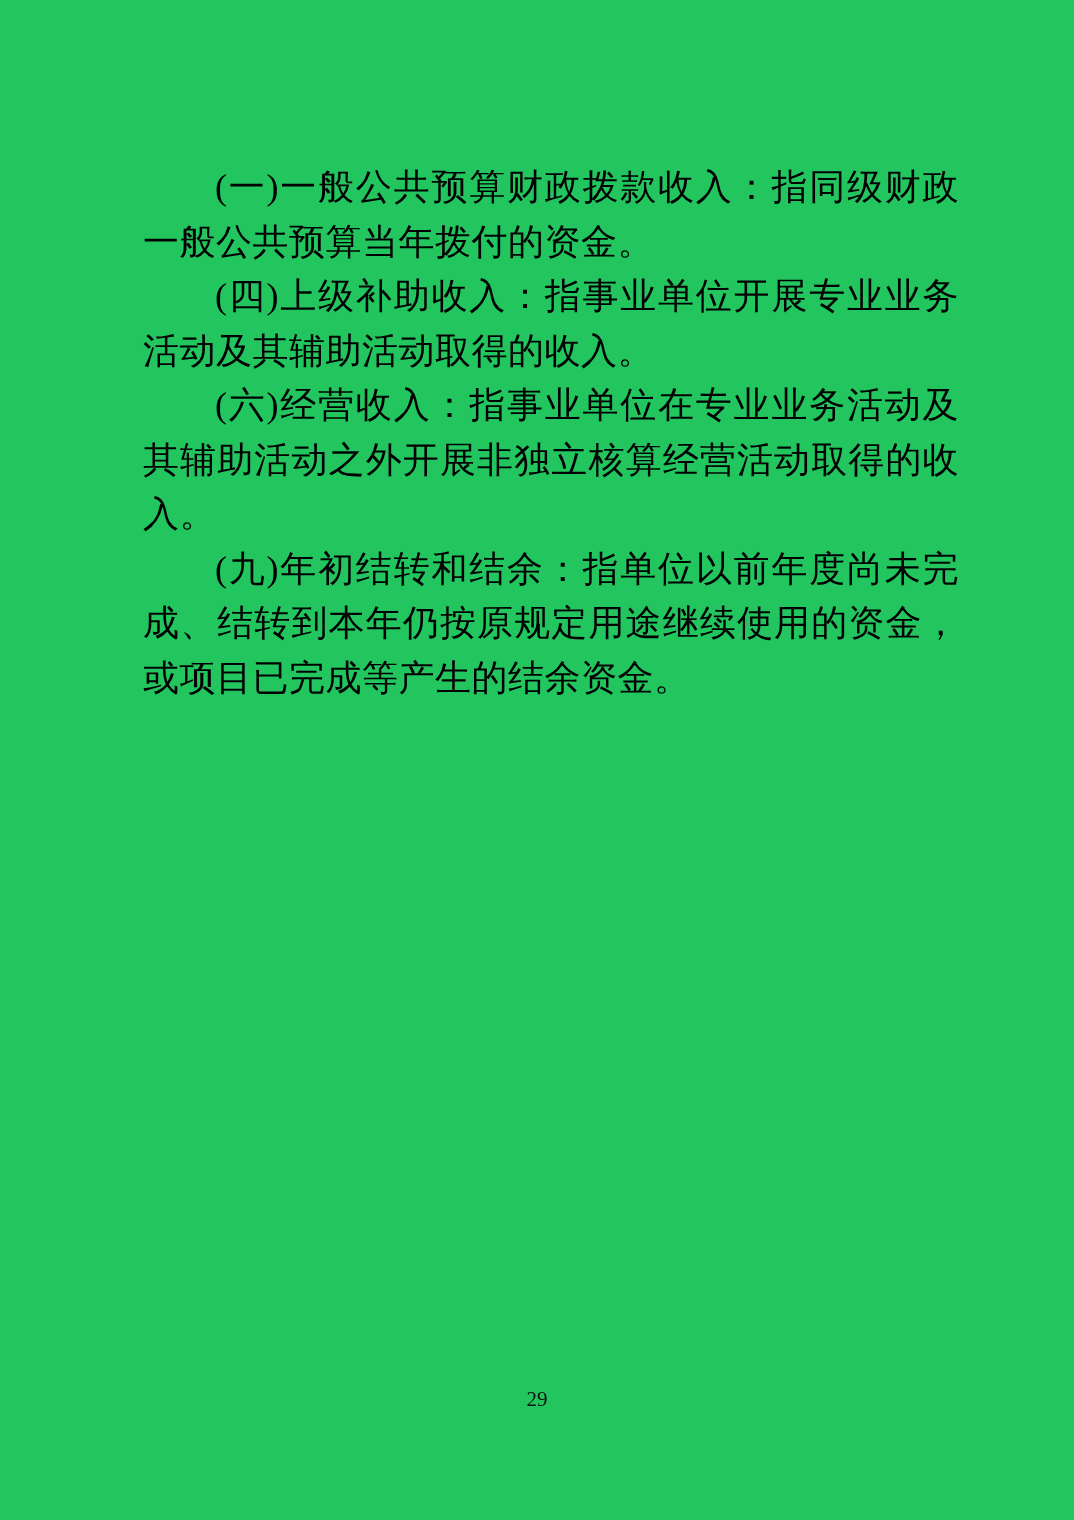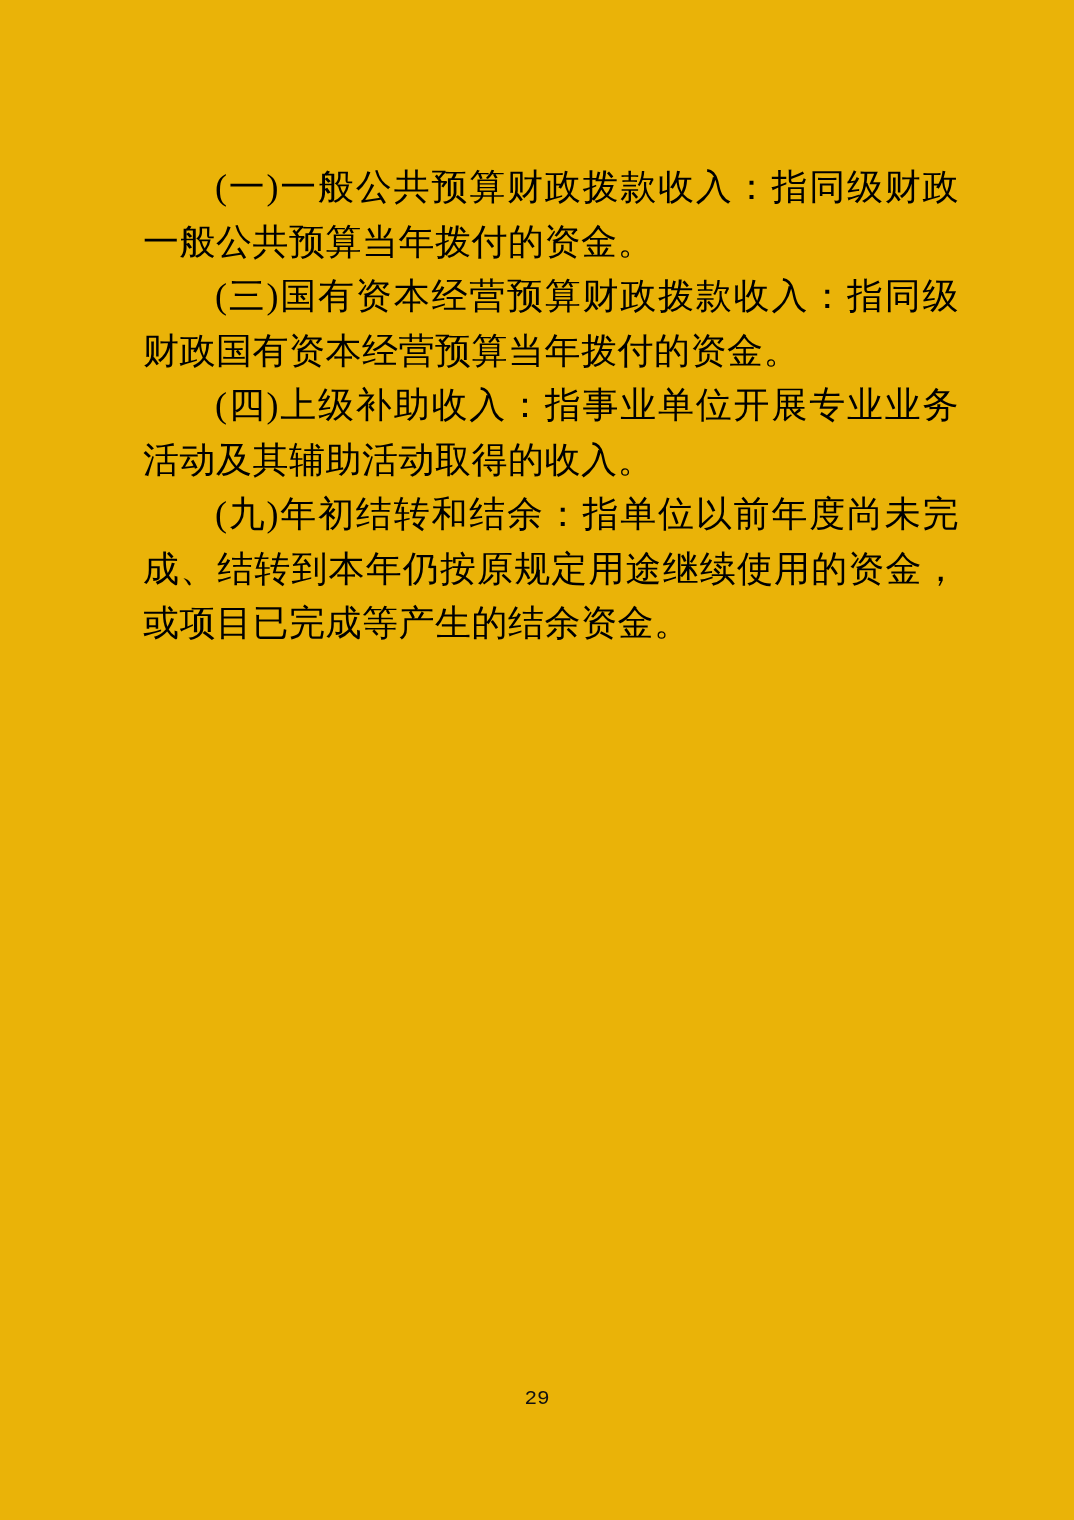--- a/index.html
+++ b/index.html
@@ -11,21 +11,21 @@
     height: 1520px;
     background: #ffffff;
     position: relative;
     overflow: hidden;
     font-family: "Liberation Serif", "DejaVu Serif", serif;
     color: #000000;
   }
   .page {
     position: absolute;
     inset: 0;
-    background: #eab308;
+    background: #22c55e;
   }
   .text-body {
     position: absolute;
     left: 143px;
     top: 160px;
     width: 816px;
     font-size: 36px;
     line-height: 54.5px;
     text-align: justify;
     text-justify: inter-ideograph;
@@ -39,27 +39,26 @@
   }
   .page-number {
     position: absolute;
     top: 1386px;
     left: 0;
     width: 100%;
     text-align: center;
     font-size: 21px;
     line-height: 26px;
     color: #111111;
-    font-family: Liberation Mono, monospace;
   }
 </style>
 </head>
 <body>
 
 <div class="page">
   <div class="text-body">
     <p>(一)一般公共预算财政拨款收入：指同级财政一般公共预算当年拨付的资金。</p>
-    <p>(三)国有资本经营预算财政拨款收入：指同级财政国有资本经营预算当年拨付的资金。</p>
     <p>(四)上级补助收入：指事业单位开展专业业务活动及其辅助活动取得的收入。</p>
+    <p>(六)经营收入：指事业单位在专业业务活动及其辅助活动之外开展非独立核算经营活动取得的收入。</p>
     <p>(九)年初结转和结余：指单位以前年度尚未完成、结转到本年仍按原规定用途继续使用的资金，或项目已完成等产生的结余资金。</p>
   </div>
   <div class="page-number">29</div>
 </div>
 
 </body></html>

